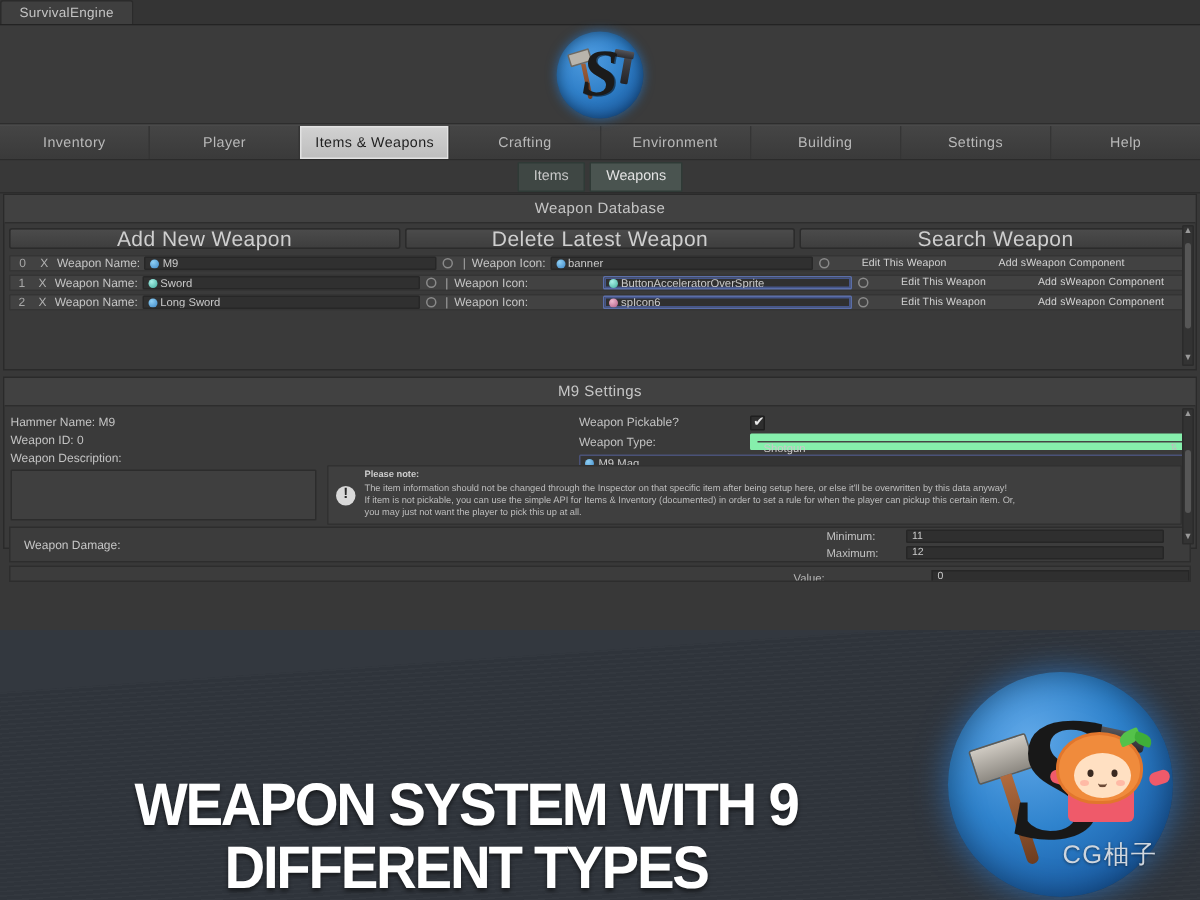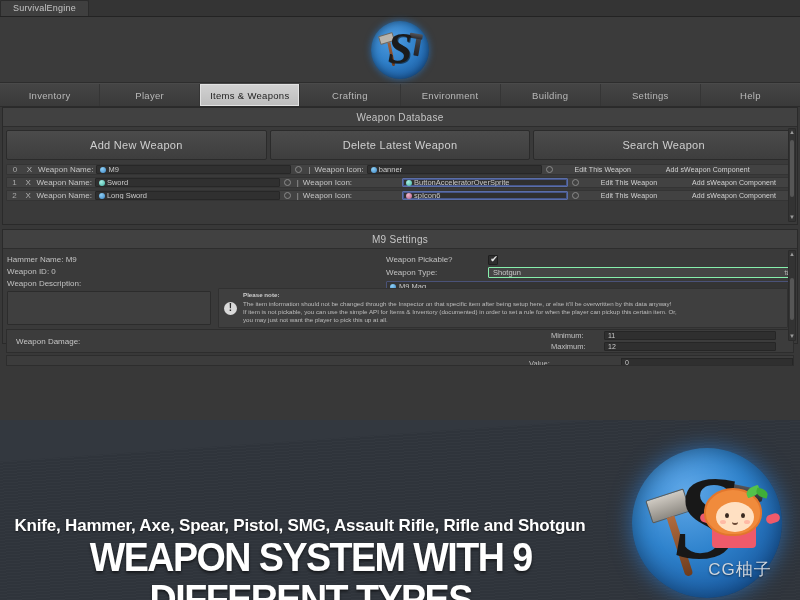--- a/index.html
+++ b/index.html
@@ -120,25 +120,25 @@
   .panel-title {
     height: 19px; background: #414141;
     border-bottom: 1px solid #2d2d2d;
     display: flex; align-items: center; justify-content: center;
     font-size: 10px; color: #c6c6c6; letter-spacing: .3px;
   }
 
   
   .db-toolbar { display: flex; gap: 3px; padding: 3px 3px 2px; }
   .btn-wide {
-    flex: 1; height: 30px;
+    flex: 1; height: 14px;
     background: linear-gradient(#4b4b4b, #3e3e3e);
     border: 1px solid #2b2b2b; border-radius: 2px;
     display: flex; align-items: center; justify-content: center;
-    font-size: 11px; color: #cfcfcf; letter-spacing: .3px;
+    font-size: 14px; color: #cfcfcf; letter-spacing: .3px;
   }
 
   
   .rows { padding: 2px 3px 3px; }
   .row {
     display: flex; align-items: center; gap: 0;
     height: 11px; margin-bottom: 2px;
     background: #424242; border: 1px solid #343434;
     border-radius: 1px;
     font-size: 8px; color: #c4c4c4;
@@ -192,34 +192,34 @@
   .vscroll .arw.dn { bottom: 0; }
 
   
   .settings-grid { display: flex; padding: 4px 4px 0; }
   .set-left { width: 375px; }
   .set-right { flex: 1; padding-left: 4px; }
   .set-line {
     font-size: 8px; color: #c2c2c2; height: 12px;
     display: flex; align-items: center; white-space: nowrap;
   }
-  .kv { display: flex; align-items: center; height: 13px; gap: 6px; }
+  .kv { display: flex; align-items: center; height: 13px; gap: 18px; }
   .kv .k { font-size: 8px; color: #c2c2c2; width: 96px; }
   .checkbox {
     width: 10px; height: 10px; background: #2e2e2e;
     border: 1px solid #1f1f1f; position: relative; border-radius: 1px;
   }
   .checkbox::after {
     content: "✔"; position: absolute; left: 0; top: -2px;
     width: 10px; text-align: center;
     font-size: 9px; color: #e8e8e8;
   }
   .dropdown {
     flex: 1; height: 11px; background: #454545;
-    border: 1px solid #86efac; border-radius: 1px;
+    border: 5px solid #86efac; border-radius: 1px;
     display: flex; padding: 0 4px;
     font-size: 7.5px; color: #c9c9c9; position: relative;
   }
   .dropdown .caret {
     position: absolute; right: 3px; top: 0; line-height: 10px;
     font-size: 6px; color: #bdbdbd;
   }
   .objfield-wide {
     height: 11px; background: #343434; border: 1px solid #4a5278;
     border-radius: 1px; display: flex; align-items: center;
@@ -433,20 +433,24 @@
       <div class="nav-item">Inventory</div>
       <div class="nav-item">Player</div>
       <div class="nav-item active">Items &amp; Weapons</div>
       <div class="nav-item">Crafting</div>
       <div class="nav-item">Environment</div>
       <div class="nav-item">Building</div>
       <div class="nav-item">Settings</div>
       <div class="nav-item">Help</div>
     </div>
 
+    <div class="subtabs">
+      <div class="subtab">Items</div>
+      <div class="subtab active">Weapons</div>
+    </div>
 
     <div class="panel" style="height:118px;">
       <div class="panel-title">Weapon Database</div>
 
       <div class="db-toolbar">
         <div class="btn-wide">Add New Weapon</div>
         <div class="btn-wide">Delete Latest Weapon</div>
         <div class="btn-wide">Search Weapon</div>
       </div>
 
@@ -592,21 +596,20 @@
   <div class="promo">
     <div class="diag"></div>
 
     <div class="promo-logo">
       <div class="hammer2"></div>
       <div class="pistol2"></div>
       <div class="slet">S</div>
     </div>
 
     <div class="promo-text">
-      <div class="promo-sub">Knife, Hammer, Axe, Spear, Pistol, SMG, Assault Rifle, Rifle and Shotgun</div>
       <div class="promo-main">WEAPON SYSTEM WITH 9 DIFFERENT TYPES</div>
     </div>
 
     <div class="watermark">
       <div class="wm-arm l"></div>
       <div class="wm-arm r"></div>
       <div class="wm-body"></div>
       <div class="wm-head">
         <div class="wm-leaf"></div>
         <div class="wm-leaf2"></div>

